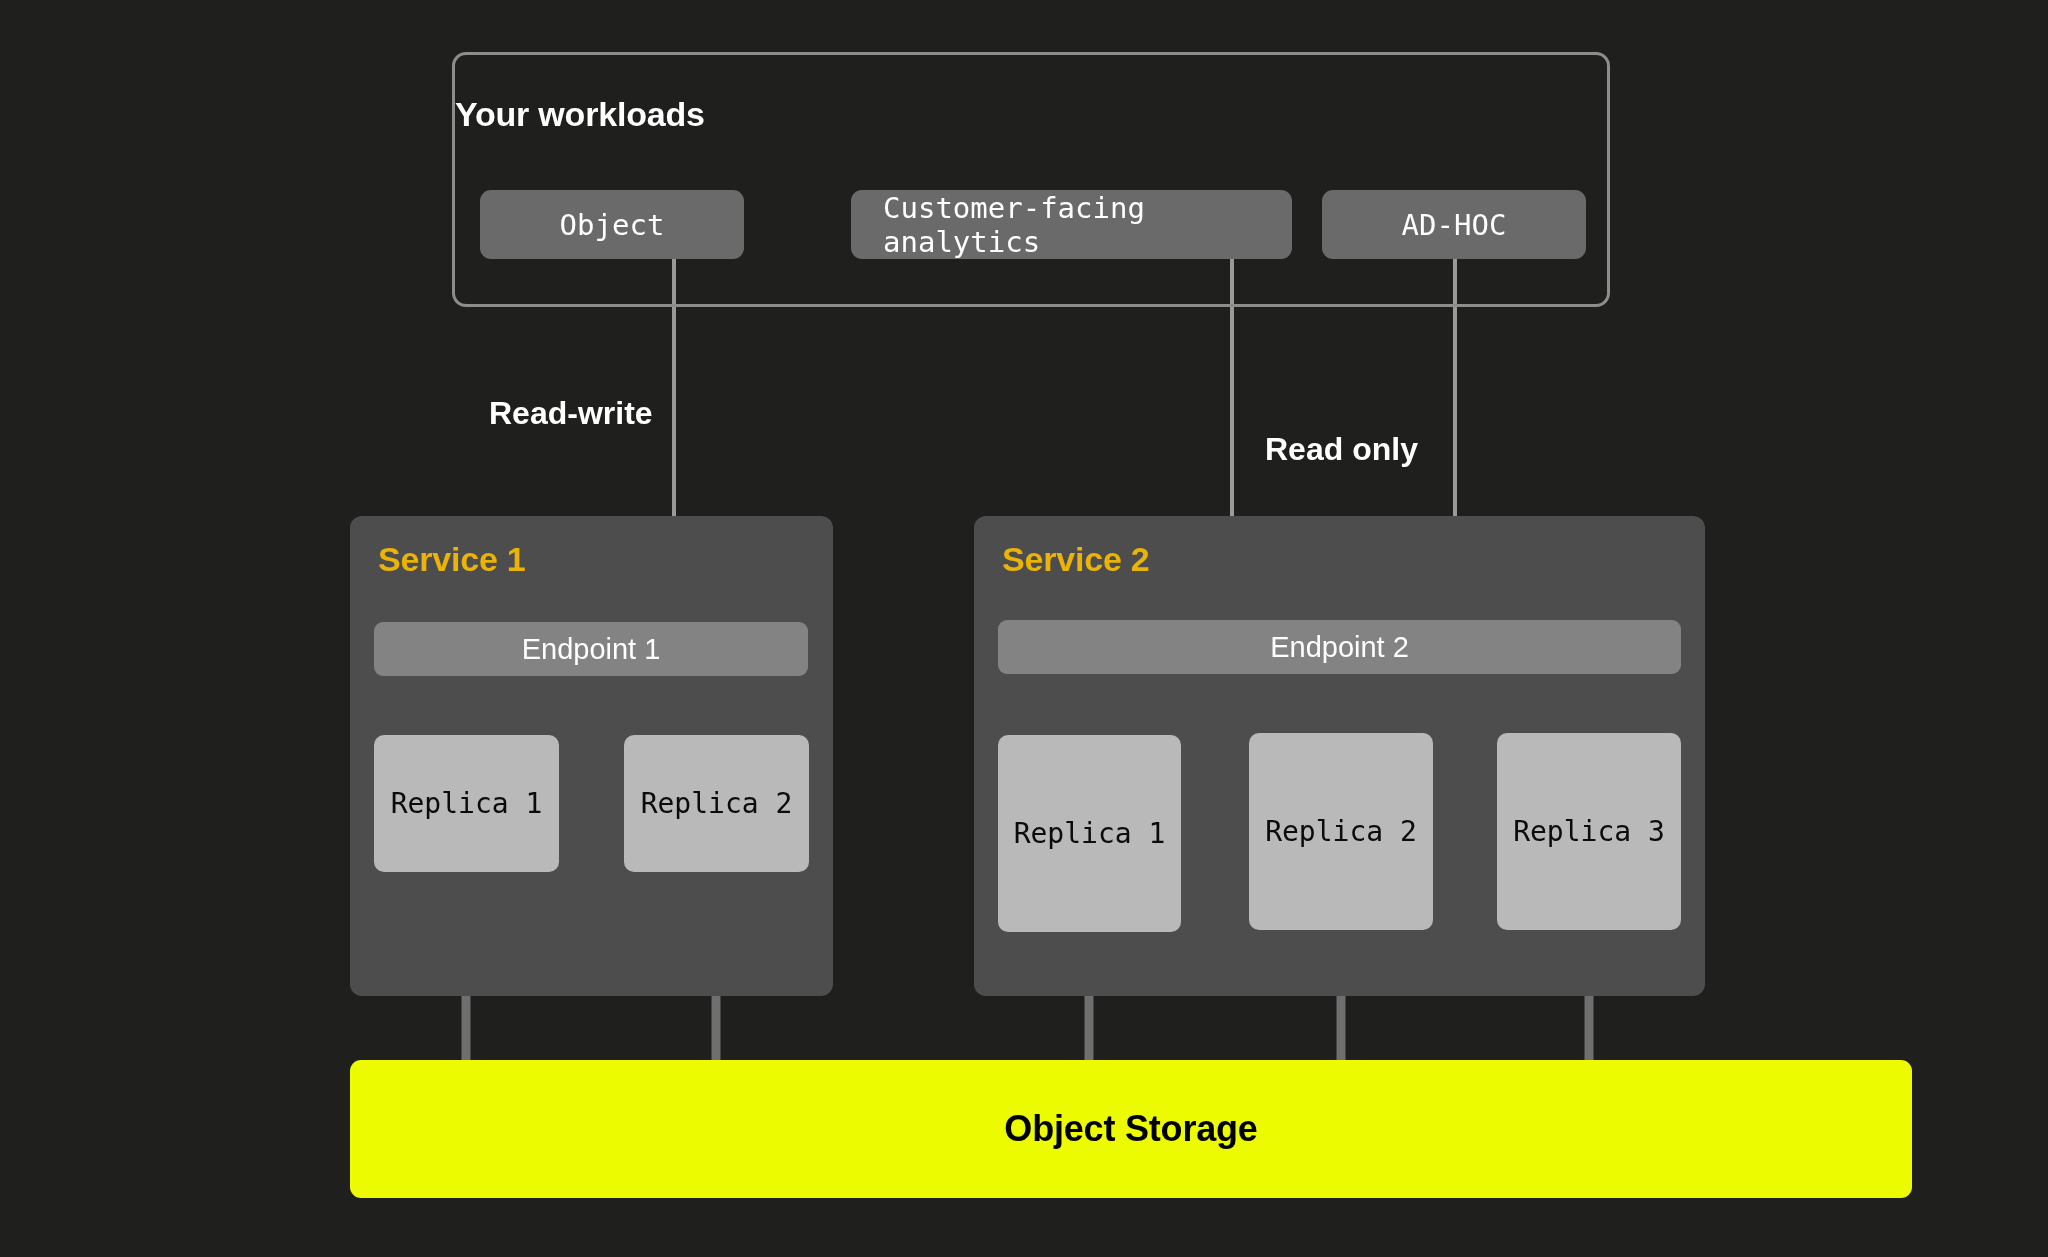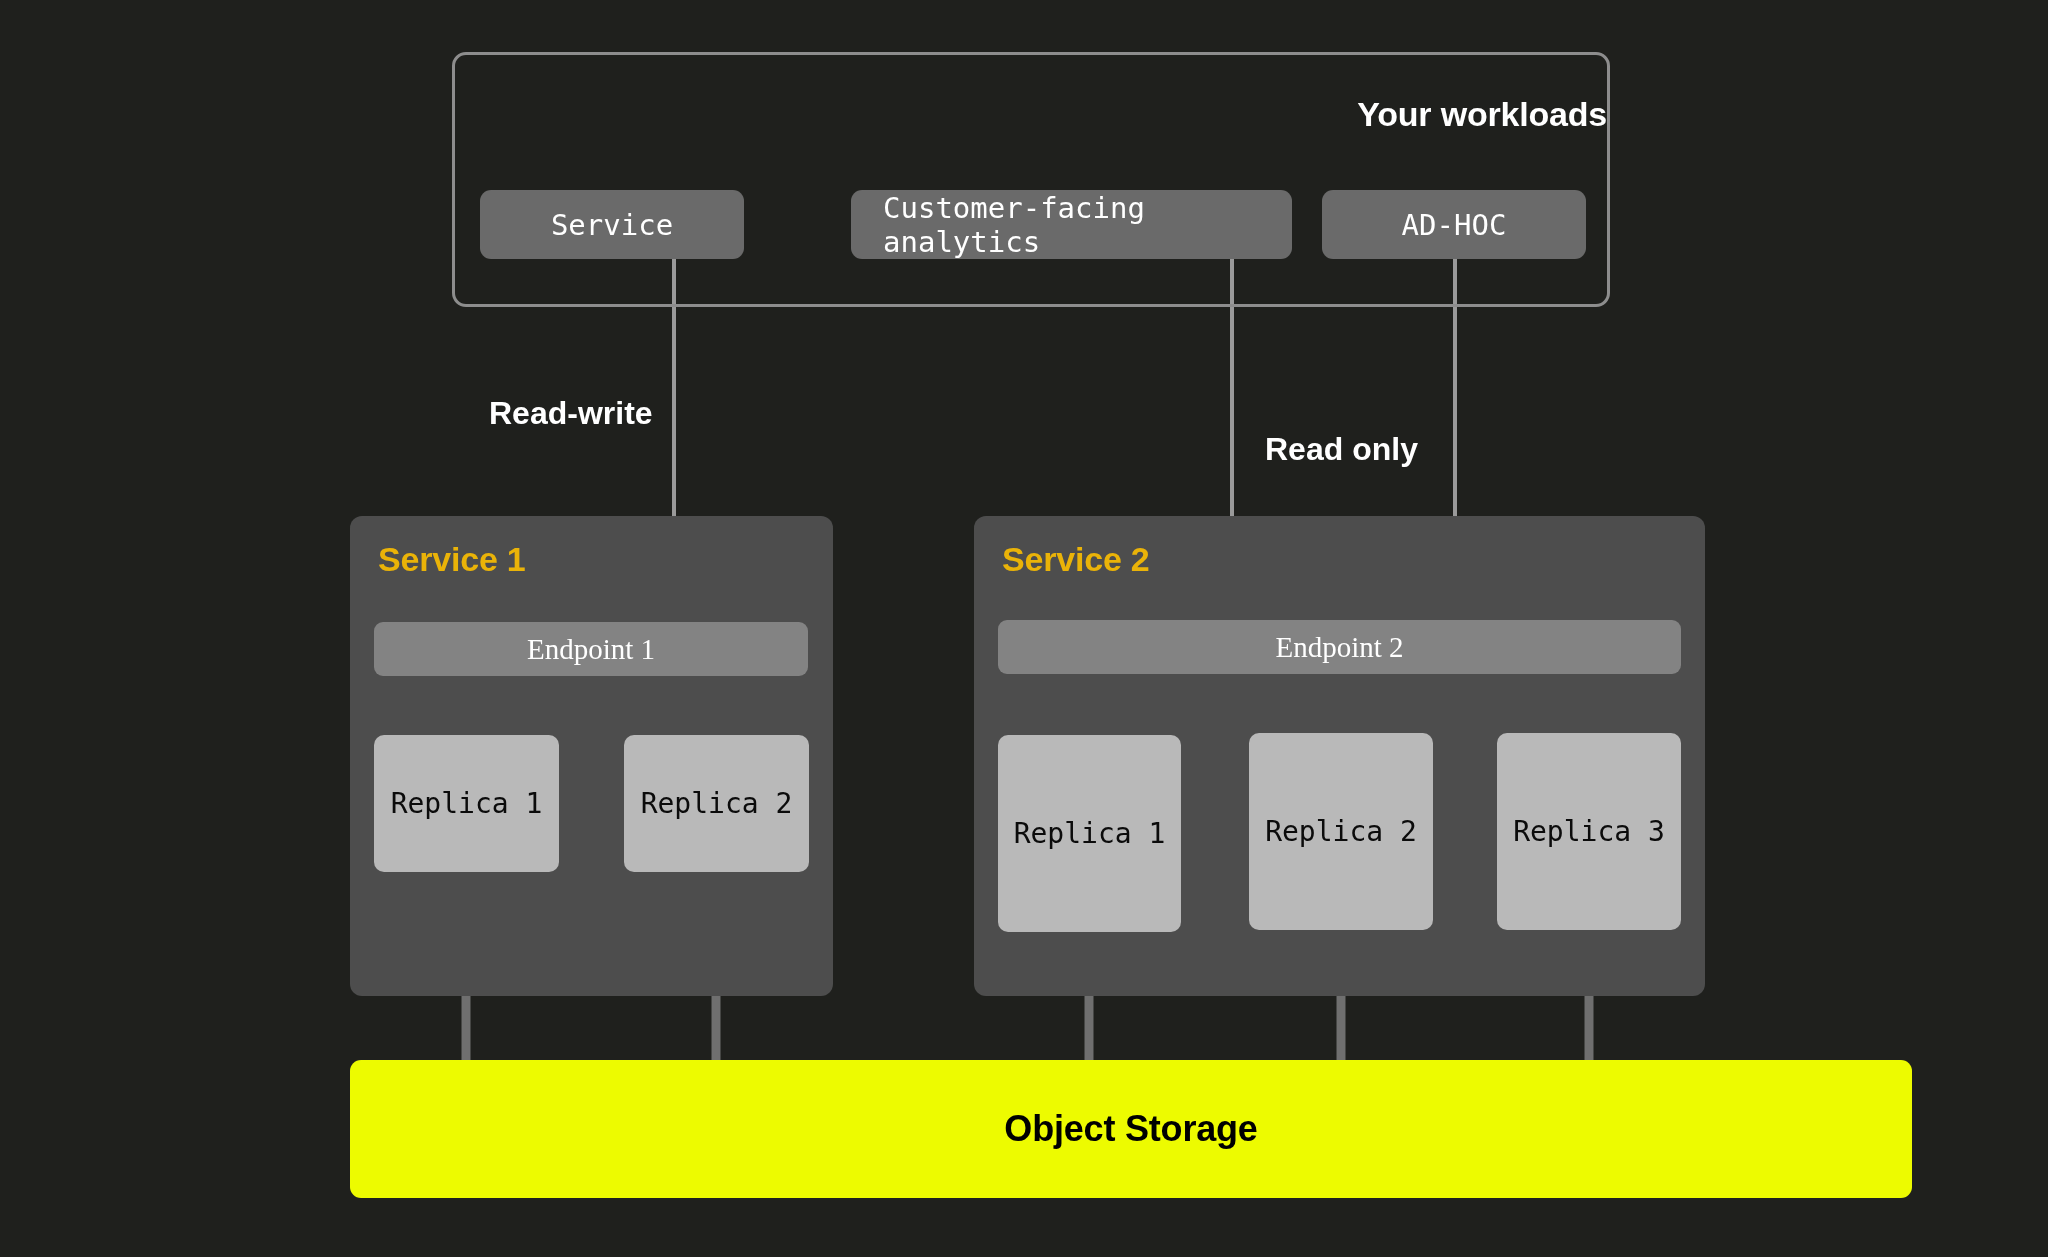--- a/index.html
+++ b/index.html
@@ -37,21 +37,21 @@
     border: 3px solid #8d8d8d;
     border-radius: 14px;
     box-sizing: border-box;
     z-index: 3;
   }
   .workloads-title {
     position: absolute;
     left: 0;
     top: 40px;
     width: 100%;
-    text-align: right;
+    text-align: left;
     color: #ffffff;
     font-size: 34px;
     font-weight: bold;
     letter-spacing: -0.2px;
   }
 
   
   .chip {
     position: absolute;
     background: #6a6a6a;
@@ -101,21 +101,21 @@
     font-weight: bold;
     letter-spacing: -0.2px;
   }
 
   
   .endpoint-bar {
     position: absolute;
     background: #838383;
     border-radius: 9px;
     color: #ffffff;
-    font-family: Liberation Serif, serif;
+    font-family: Liberation Sans, sans-serif;
     font-size: 29px;
     display: flex;
     align-items: center;
     justify-content: center;
     z-index: 4;
     box-sizing: border-box;
   }
   #endpoint-1 { left: 374px;  top: 622px; width: 434px; height: 54px; }
   #endpoint-2 { left: 998px;  top: 620px; width: 683px; height: 54px; }
 
@@ -183,21 +183,21 @@
     <line x1="1089" y1="674" x2="1089" y2="1062" stroke="#6f6f6f" stroke-width="9"></line>
     <line x1="1341" y1="674" x2="1341" y2="1062" stroke="#6f6f6f" stroke-width="9"></line>
     <line x1="1589" y1="674" x2="1589" y2="1062" stroke="#6f6f6f" stroke-width="9"></line>
   </svg>
 
   <div class="workloads-box">
     <div class="workloads-title">Your workloads</div>
   </div>
 
   <div class="chip" id="chip-writes">
-    <span>Service</span>
+    <span>Object</span>
   </div>
   <div class="chip" id="chip-analytics">
     <span>Customer-facing analytics</span>
   </div>
   <div class="chip" id="chip-adhoc">
     <span>AD-HOC</span>
   </div>
 
   <div class="edge-label" id="label-read-write">Read-write</div>
   <div class="edge-label" id="label-read-only">Read only</div>

